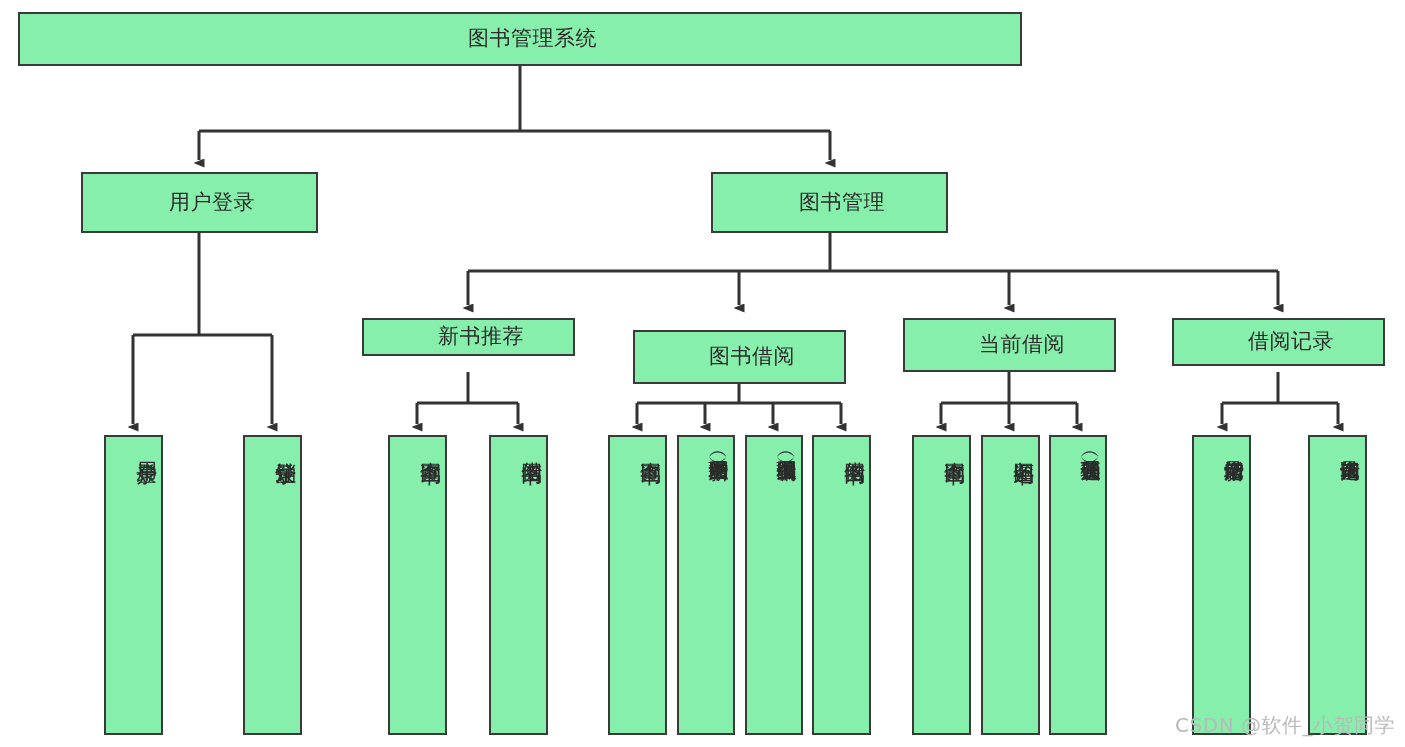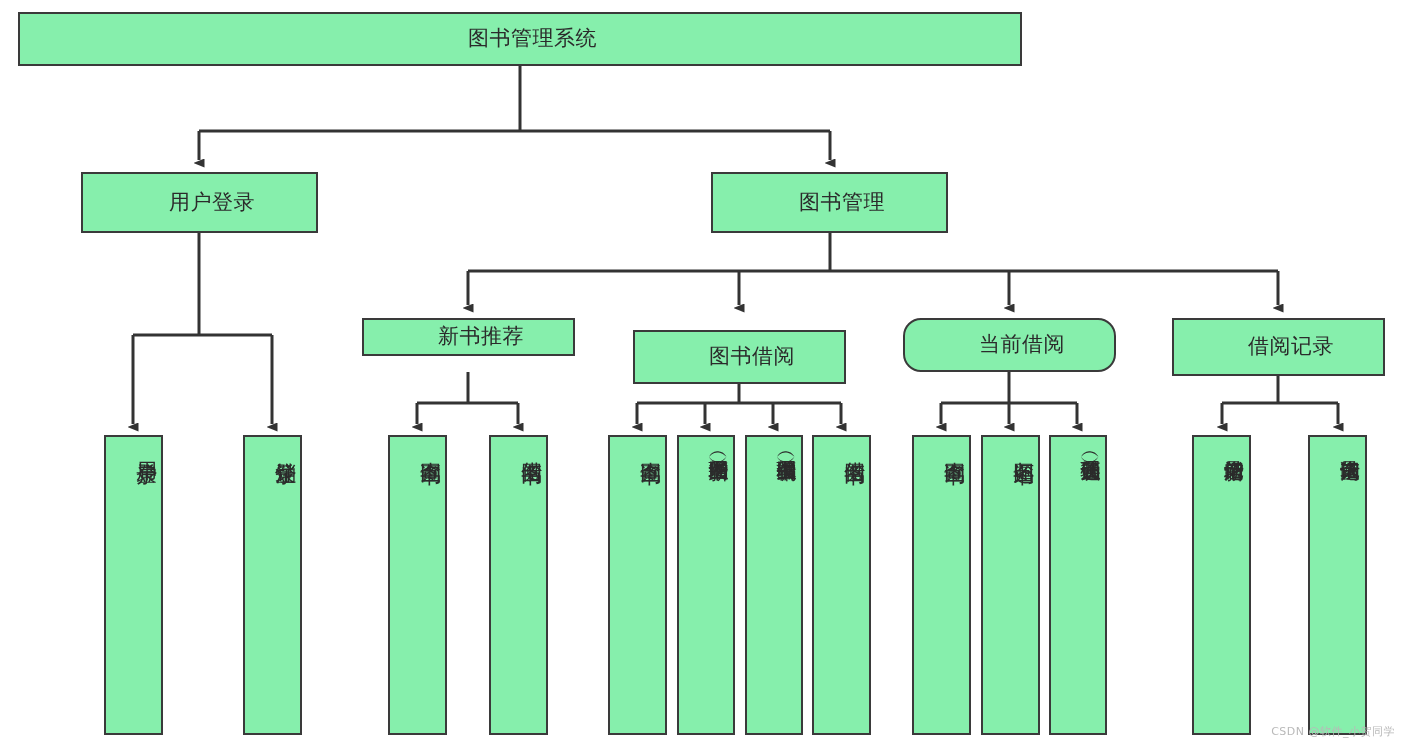--- a/index.html
+++ b/index.html
@@ -67,21 +67,21 @@
   .node.vert.tall .node-label {
     font-size: 20px;
     line-height: 1.24;
     letter-spacing: 0px;
   }
   
   #watermark {
     position: absolute;
     right: 10px;
     bottom: 8px;
-    font-size: 11px;
+    font-size: 20px;
     color: #b9b9b9;
     letter-spacing: 0.5px;
     white-space: nowrap;
     font-family: "DejaVu Sans", "Liberation Sans", sans-serif;
     margin-top: 45px;
   }
 </style>
 </head>
 <body>
 
@@ -150,25 +150,25 @@
   </div>
 
   <div class="node horiz" style="left:362px; top:318px; width:213px; height:38px;">
     <span class="node-label">新书推荐</span>
   </div>
 
   <div class="node horiz" style="left:633px; top:318px; width:213px; height:54px;margin-top:12px;">
     <span class="node-label">图书借阅</span>
   </div>
 
-  <div class="node horiz" style="left:903px; top:318px; width:213px; height:54px;border-radius:18px;">
+  <div class="node horiz" style="left:903px; top:318px; width:213px; height:54px;">
     <span class="node-label">当前借阅</span>
   </div>
 
-  <div class="node horiz" style="left:1172px; top:318px; width:213px; height:58px;">
+  <div class="node horiz" style="left:1172px; top:318px; width:213px; height:48px;">
     <span class="node-label">借阅记录</span>
   </div>
 
   <div class="node vert" style="left:104px; top:435px; width:59px; height:300px;">
     <span class="node-label">用户登录</span>
   </div>
 
   <div class="node vert" style="left:243px; top:435px; width:59px; height:300px;">
     <span class="node-label">注销登录</span>
   </div>

